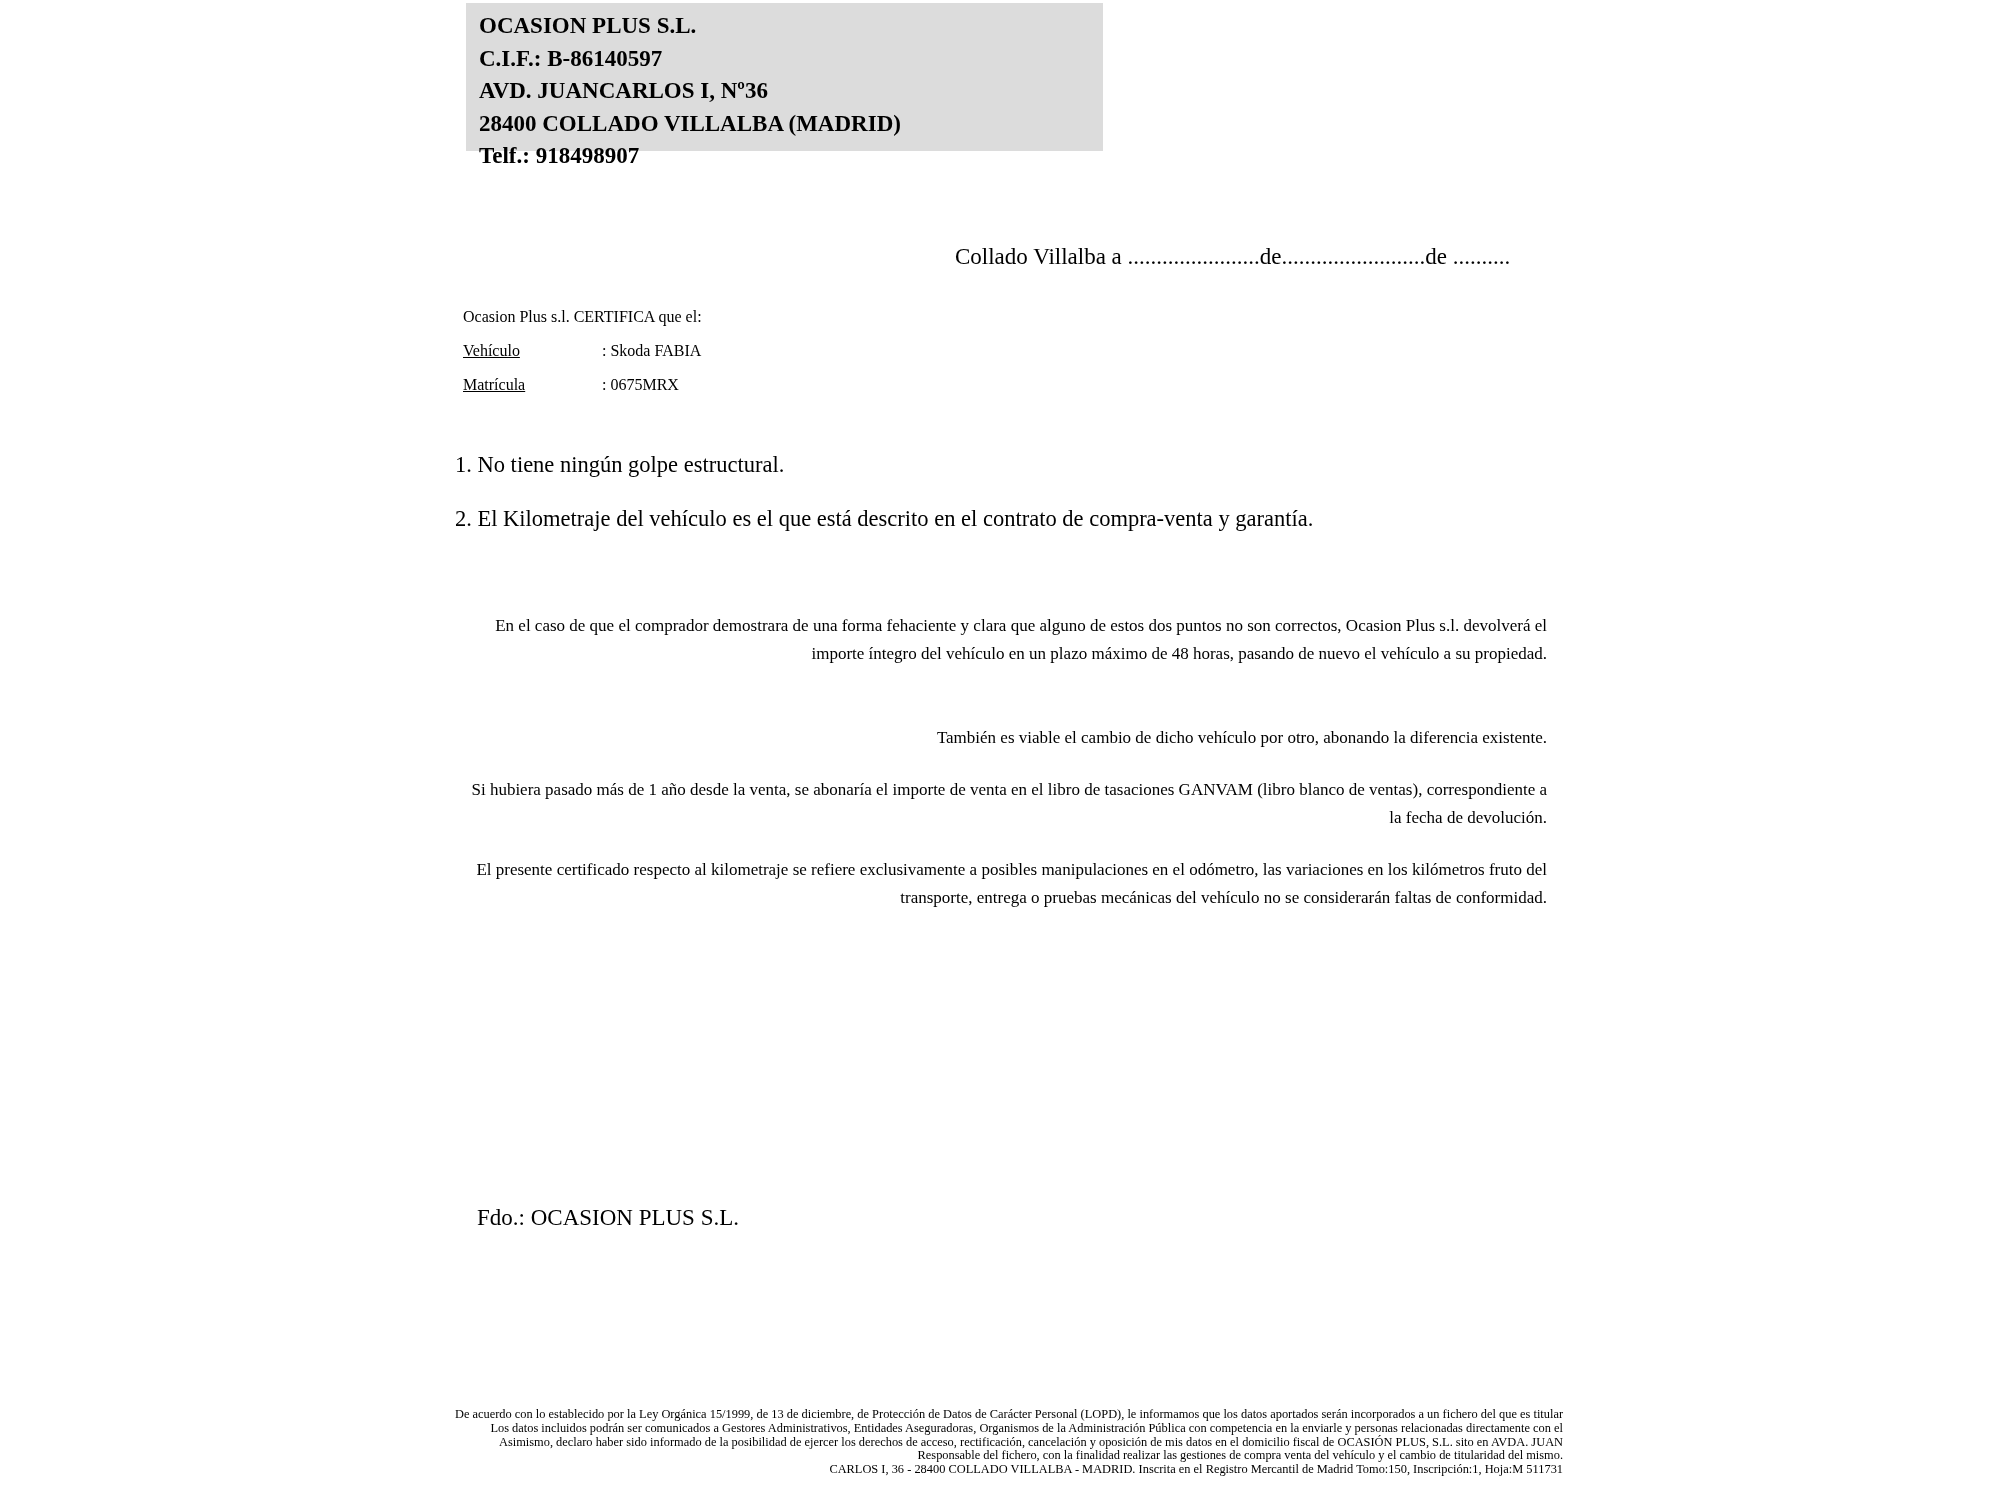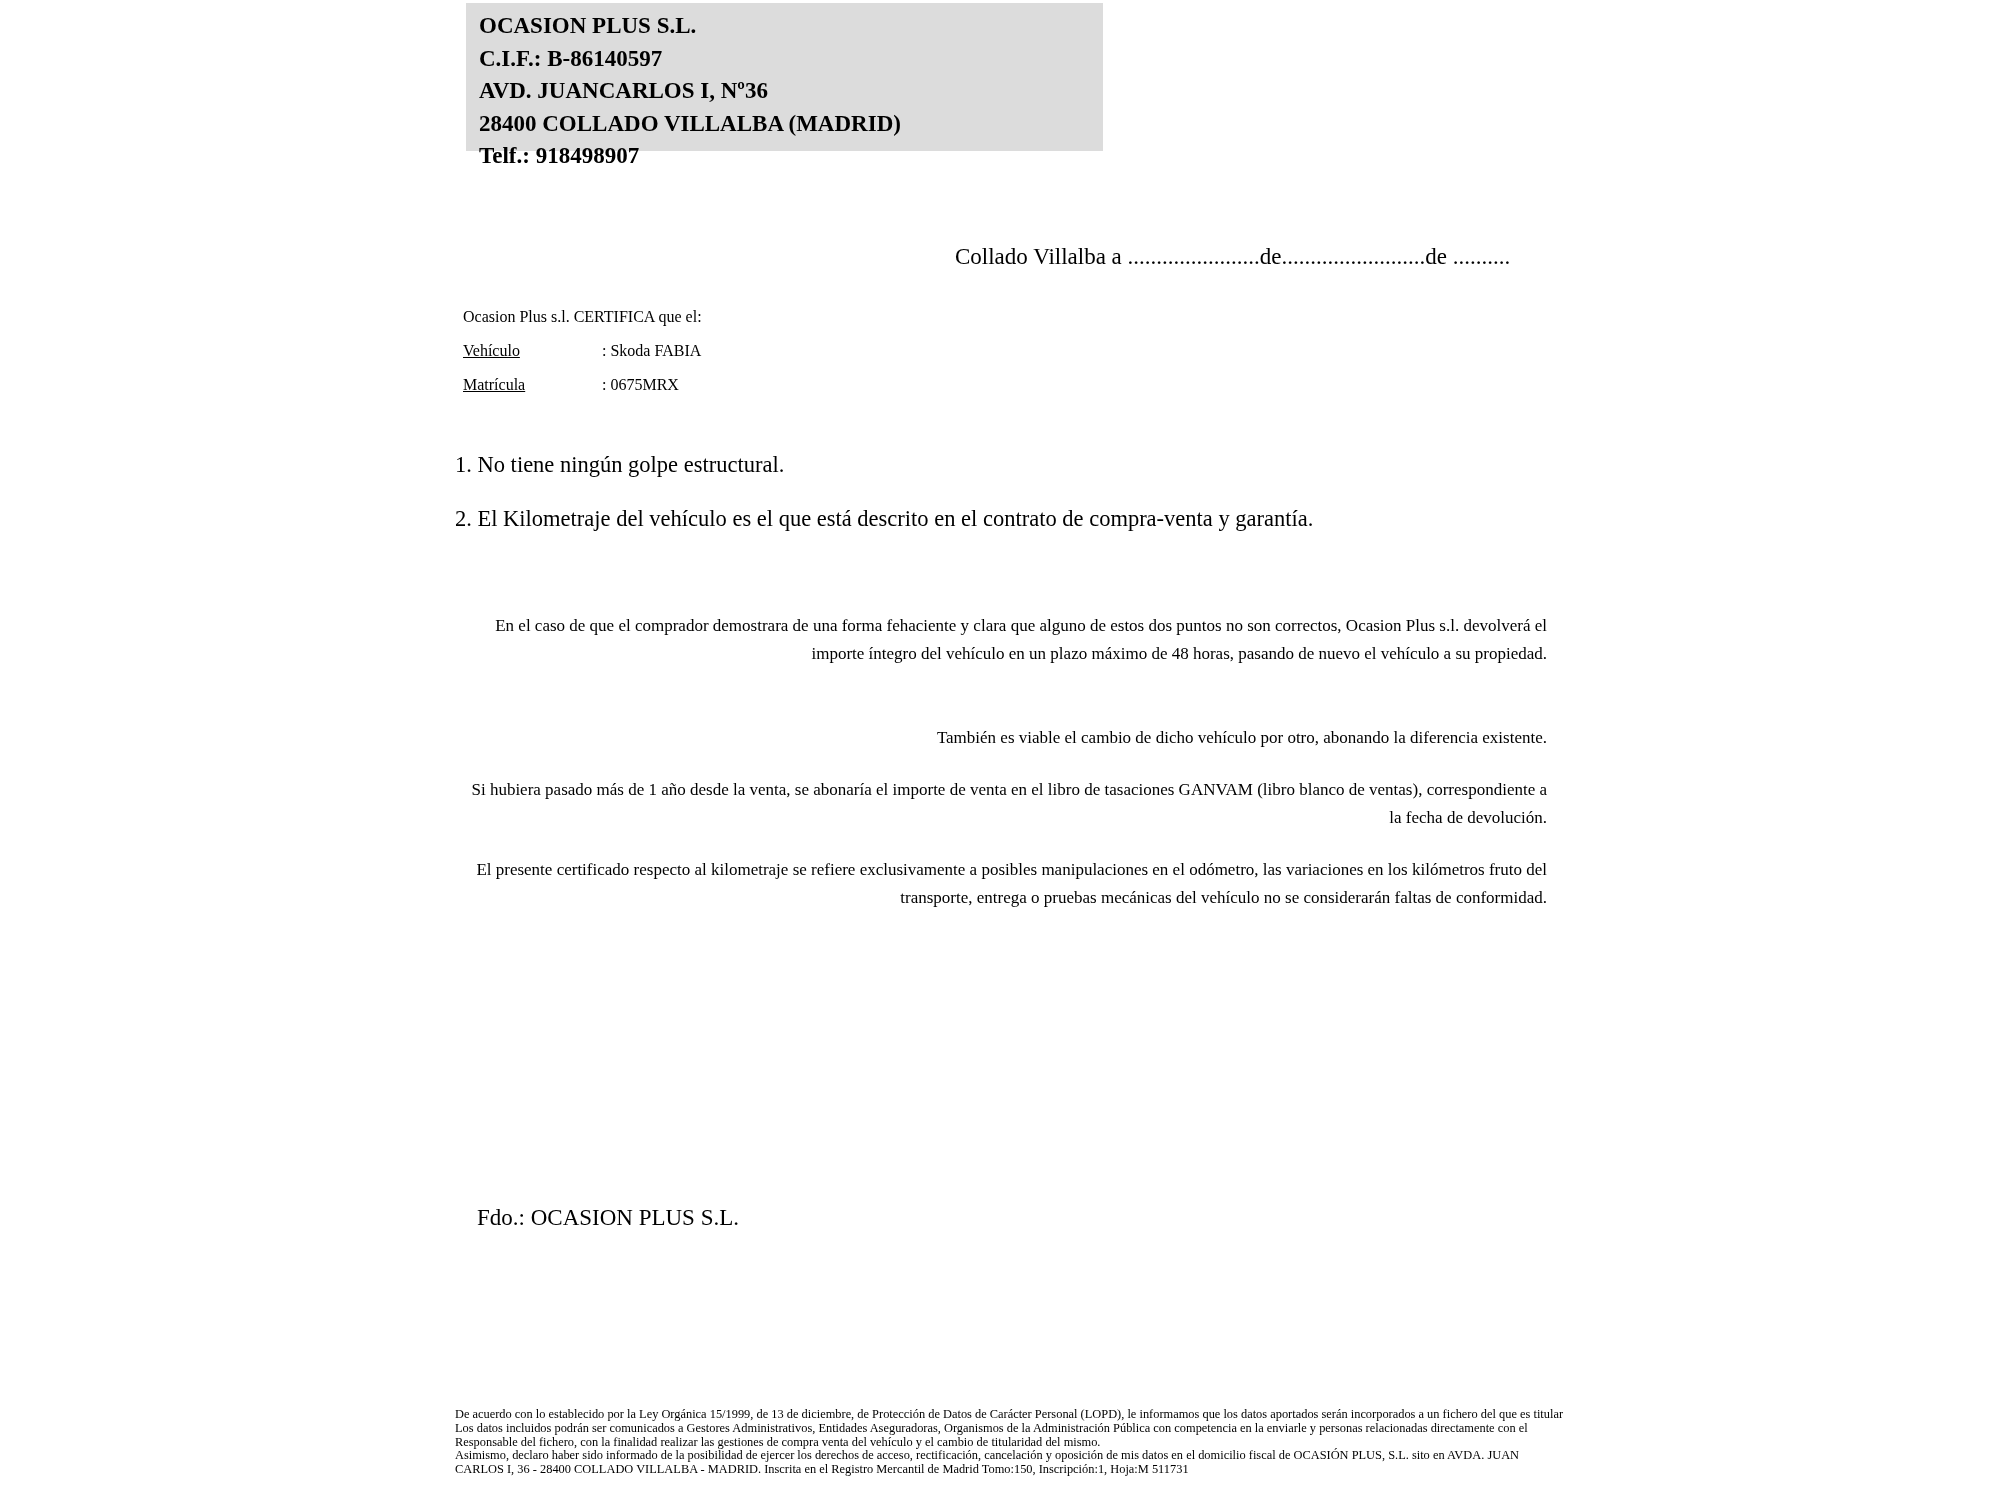--- a/index.html
+++ b/index.html
@@ -54,21 +54,21 @@
   .para1{top:612px;}
   .para2{top:724px;}
   .para3{top:776px;}
   .para4{top:856px;}
   .signature{
     position:absolute;left:477px;top:1205px;
     font-size:23px;white-space:nowrap;
   }
   .legal{
     position:absolute;left:455px;top:1408px;
-    font-size:12.4px;line-height:13.8px;
+    font-size:12.4px;line-height:13.8px;text-align:right;
   }
   .legal div{white-space:nowrap;}
 </style>
 </head>
 <body>
 
 <div class="page">
 
   <div class="header-box">
     <div>OCASION PLUS S.L.</div>
@@ -98,18 +98,18 @@
   <div class="para para1">En el caso de que el comprador demostrara de una forma fehaciente y clara que alguno de estos dos puntos no son correctos, Ocasion Plus s.l. devolverá el importe íntegro del vehículo en un plazo máximo de 48 horas, pasando de nuevo el vehículo a su propiedad.</div>
   <div class="para para2">También es viable el cambio de dicho vehículo por otro, abonando la diferencia existente.</div>
   <div class="para para3">Si hubiera pasado más de 1 año desde la venta, se abonaría el importe de venta en el libro de tasaciones GANVAM (libro blanco de ventas), correspondiente a la fecha de devolución.</div>
   <div class="para para4">El presente certificado respecto al kilometraje se refiere exclusivamente a posibles manipulaciones en el odómetro, las variaciones en los kilómetros fruto del transporte, entrega o pruebas mecánicas del vehículo no se considerarán faltas de conformidad.</div>
 
   <div class="signature">Fdo.: OCASION PLUS S.L.</div>
 
   <div class="legal">
     <div>De acuerdo con lo establecido por la Ley Orgánica 15/1999, de 13 de diciembre, de Protección de Datos de Carácter Personal (LOPD), le informamos que los datos aportados serán incorporados a un fichero del que es titular</div>
     <div>Los datos incluidos podrán ser comunicados a Gestores Administrativos, Entidades Aseguradoras, Organismos de la Administración Pública con competencia en la enviarle y personas relacionadas directamente con el</div>
+    <div>Asimismo, declaro haber sido informado de la posibilidad de ejercer los derechos de acceso, rectificación, cancelación y oposición de mis datos en el domicilio fiscal de OCASIÓN PLUS, S.L. sito en AVDA. JUAN</div>
     <div>Responsable del fichero, con la finalidad realizar las gestiones de compra venta del vehículo y el cambio de titularidad del mismo.</div>
-    <div>Asimismo, declaro haber sido informado de la posibilidad de ejercer los derechos de acceso, rectificación, cancelación y oposición de mis datos en el domicilio fiscal de OCASIÓN PLUS, S.L. sito en AVDA. JUAN</div>
     <div>CARLOS I, 36 - 28400 COLLADO VILLALBA - MADRID. Inscrita en el Registro Mercantil de Madrid Tomo:150, Inscripción:1, Hoja:M 511731</div>
   </div>
 
 </div>
 
 </body></html>

